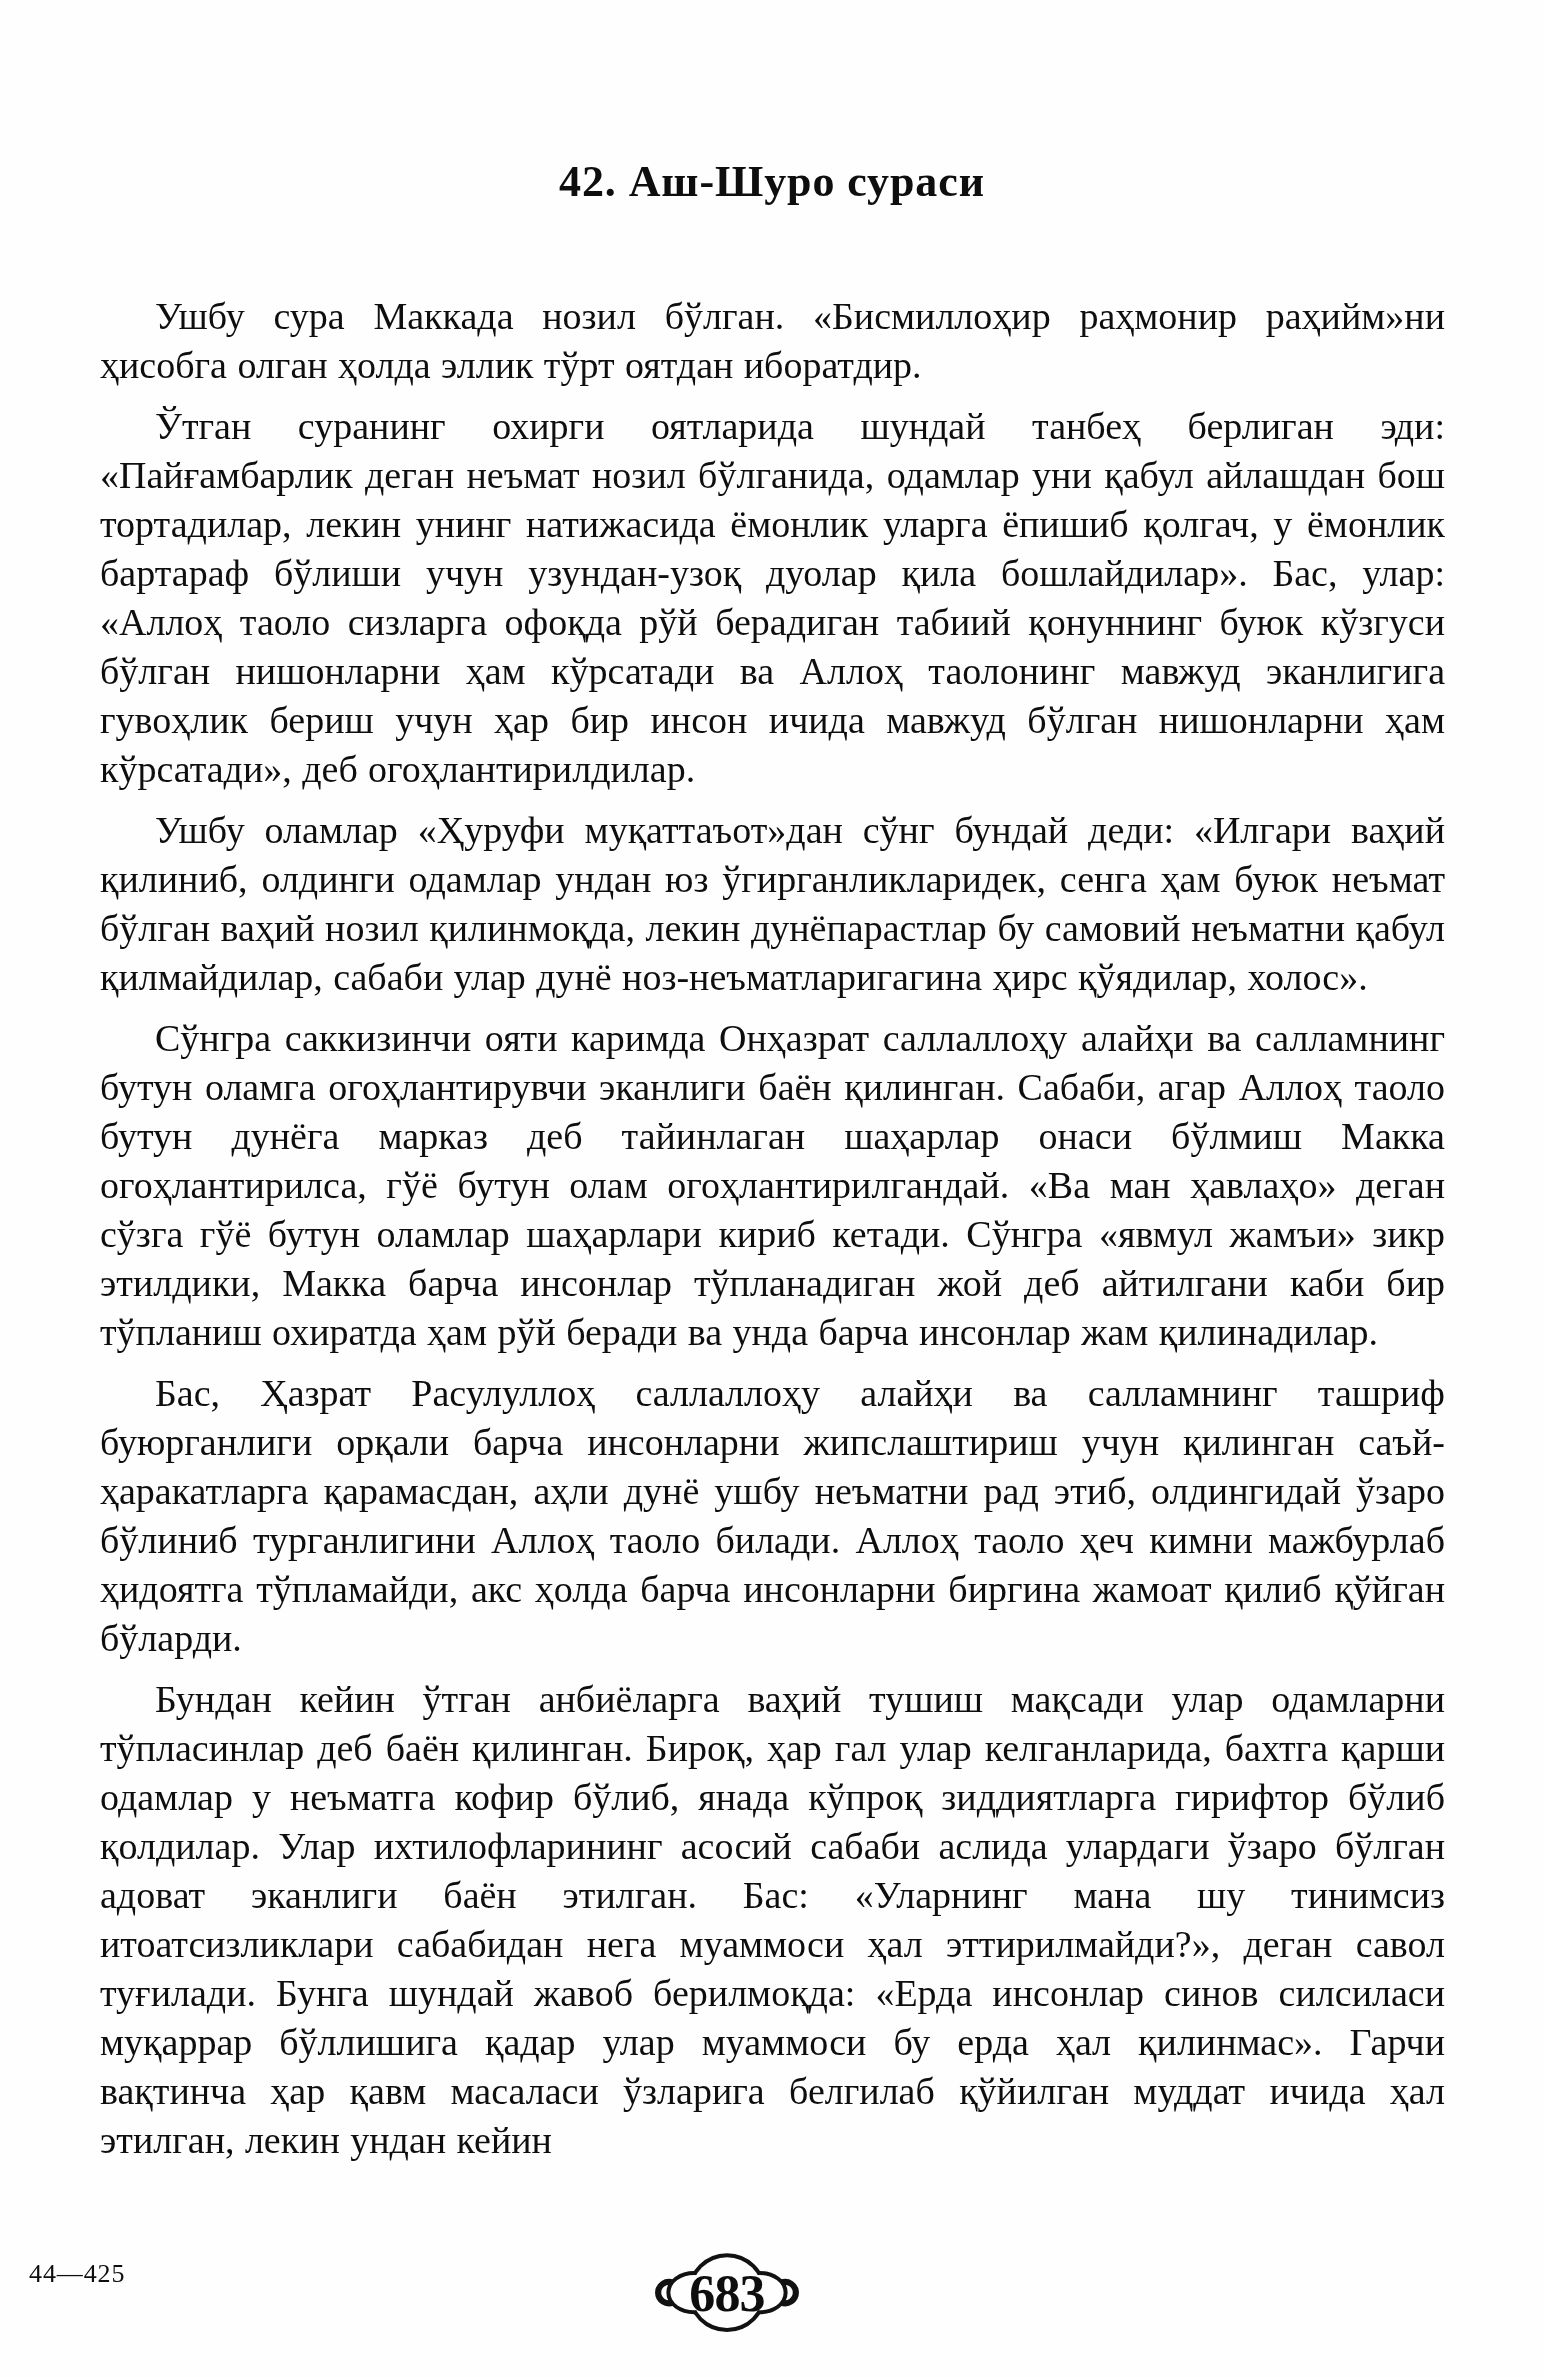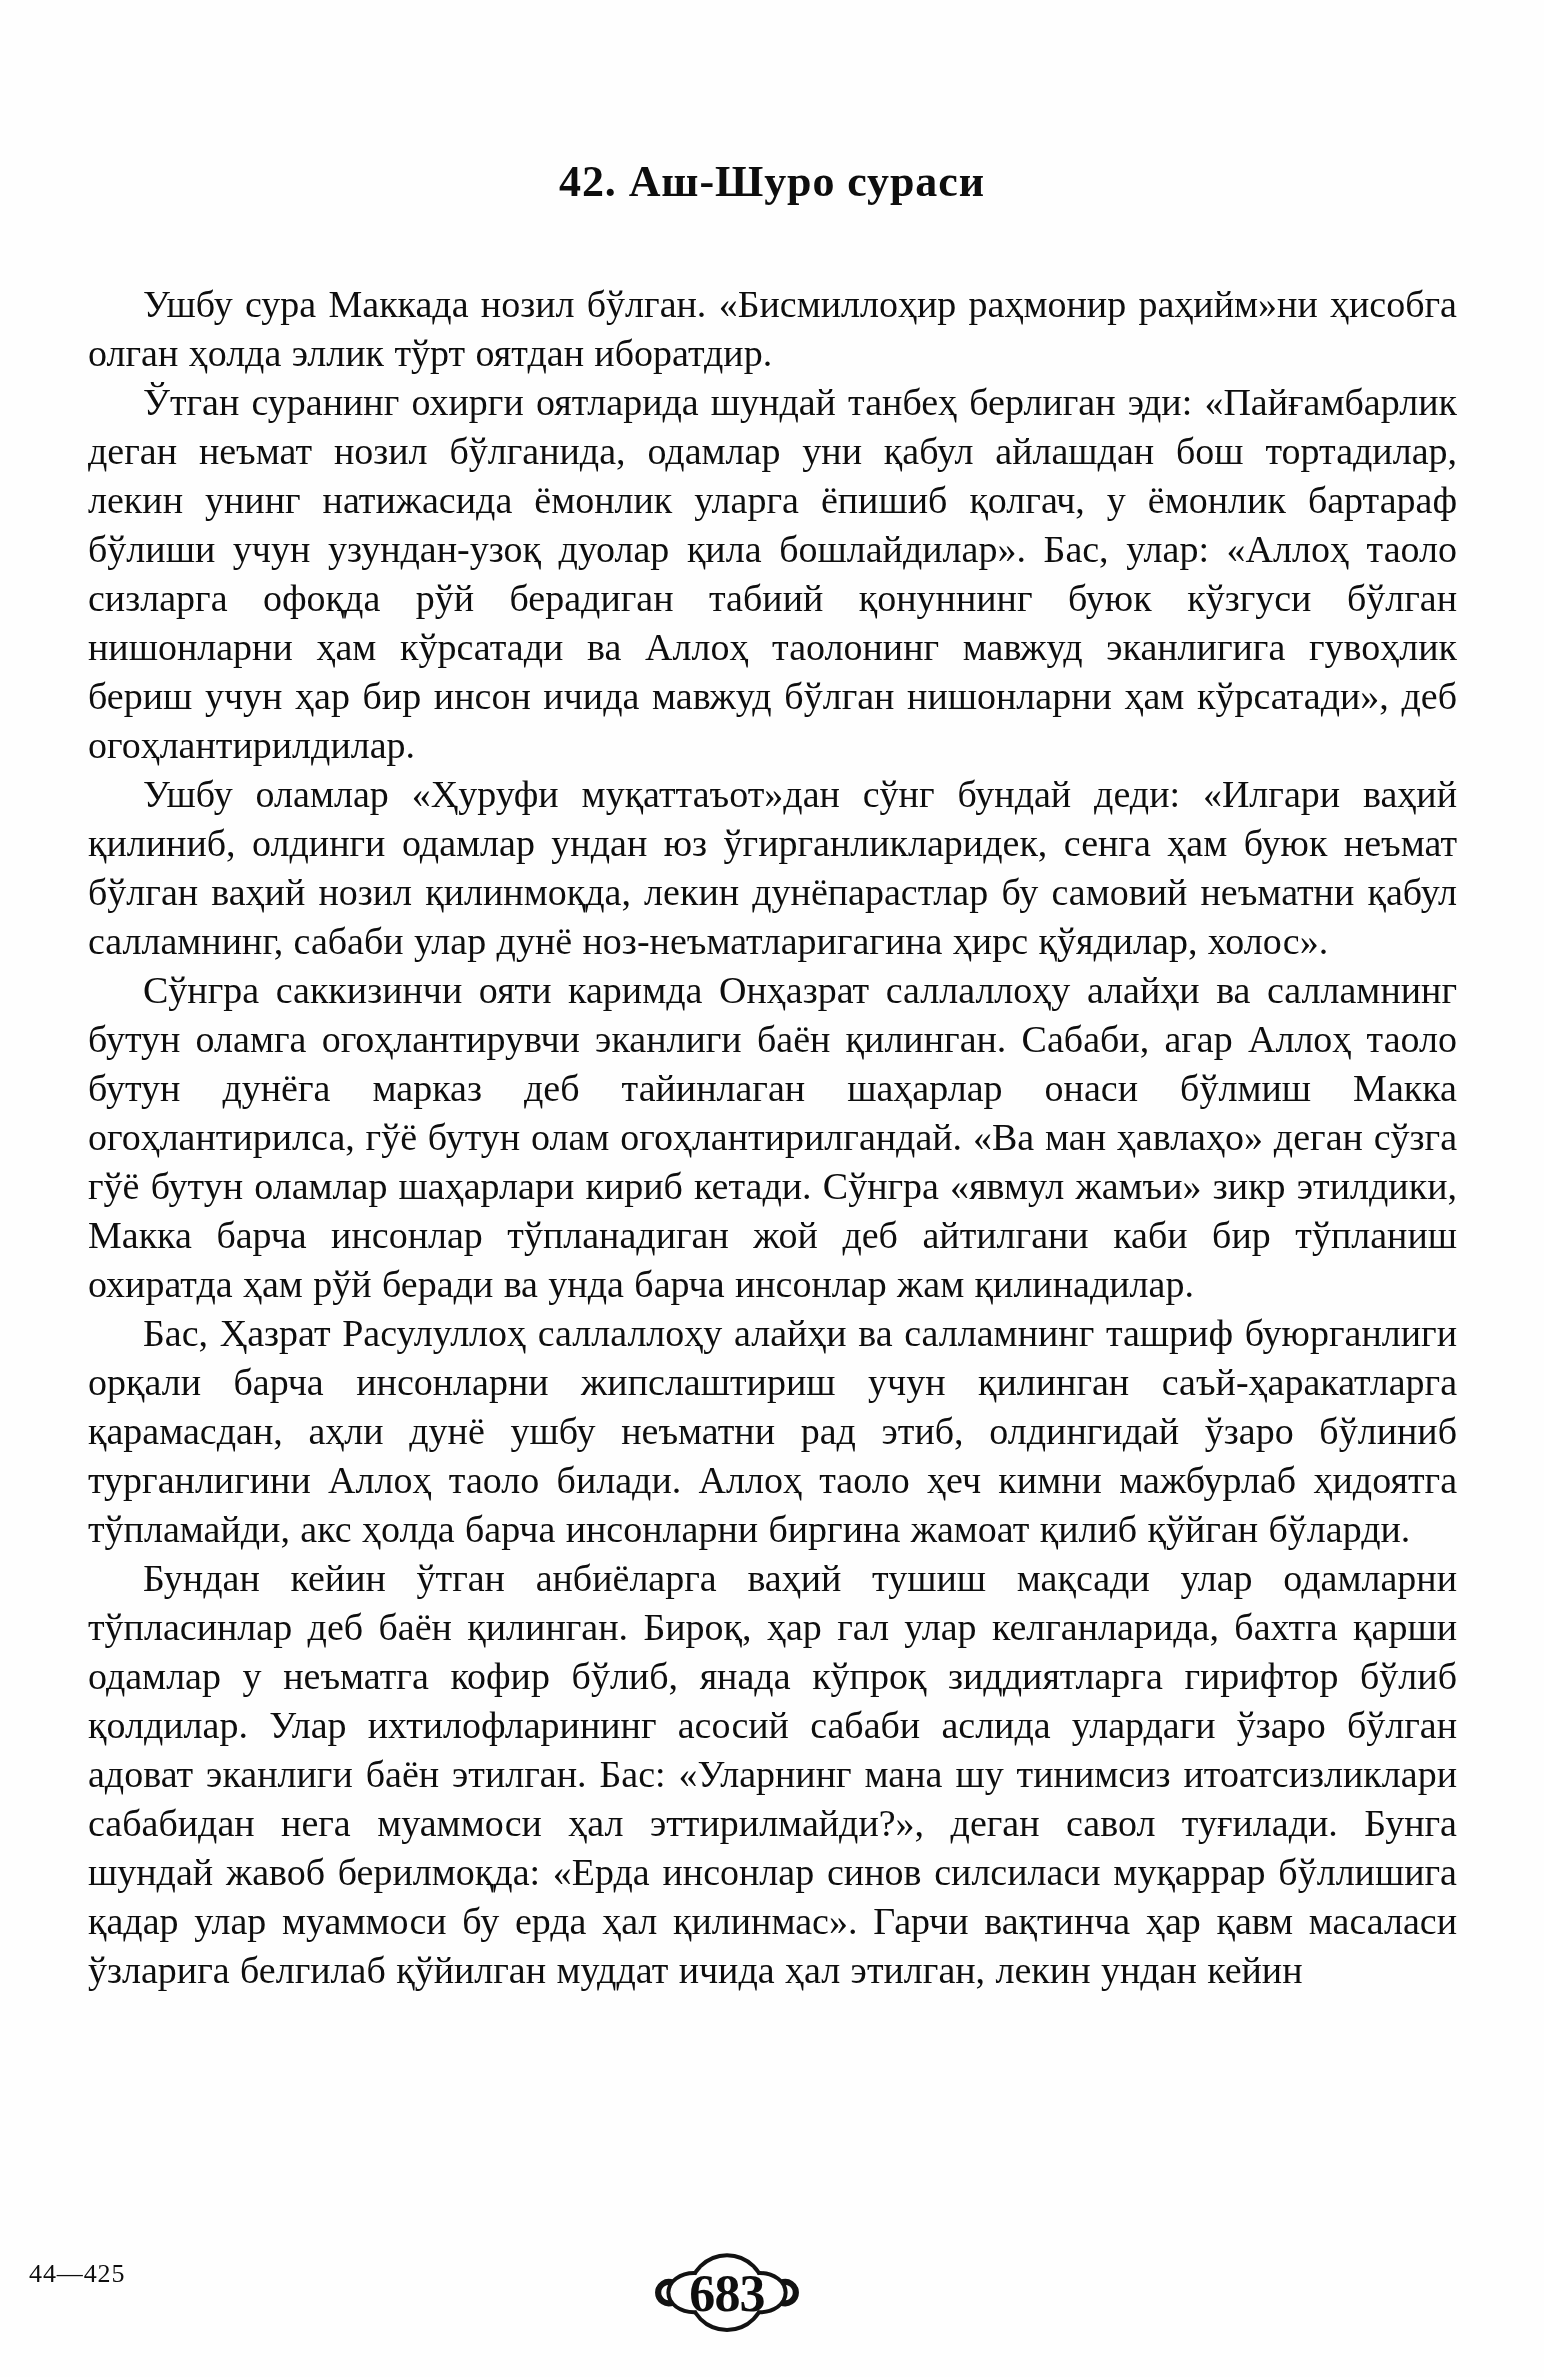--- a/index.html
+++ b/index.html
@@ -23,21 +23,21 @@
   }
   .body-text {
     position:absolute;
     top:280px; left:88px;
     width:1369px;
     font-size:38px;
     line-height:49px;
     text-align:justify;
   }
   .para {
-    margin:0;
+    margin:12px;
     text-indent:55px;
     word-spacing:0.9px;
   }
   .em { }
   .print-signature {
     position:absolute;
     left:29px; top:2259px;
     font-size:26px;
     letter-spacing:0.9px;
     text-align:right;
@@ -61,21 +61,21 @@
 </head>
 <body>
 
 <div class="page">
 
   <h1 class="title">42. Аш-Шуро сураси</h1>
 
   <div class="body-text" id="body-text">
       <p class="para"><span>Ушбу сура Маккада нозил бўлган. «Бисмиллоҳир раҳмонир раҳийм»ни ҳисобга олган ҳолда эллик тўрт оятдан иборатдир.</span></p>
       <p class="para"><span>Ўтган суранинг охирги оятларида шундай танбеҳ берлиган эди: «Пайғамбарлик деган неъмат нозил бўлганида, одамлар уни қабул айлашдан бош тортадилар, лекин унинг натижасида ёмонлик уларга ёпишиб қолгач, у ёмонлик бартараф бўлиши учун узундан-узоқ дуолар қила бошлайдилар». Бас, улар: «Аллоҳ таоло сизларга офоқда рўй берадиган табиий қонуннинг буюк кўзгуси бўлган нишонларни ҳам кўрсатади ва Аллоҳ таолонинг мавжуд эканлигига гувоҳлик бериш учун ҳар бир инсон ичида мавжуд бўлган нишонларни ҳам кўрсатади», деб огоҳлантирилдилар.</span></p>
-      <p class="para"><span>Ушбу оламлар «</span><span class="em">Ҳуруфи муқаттаъот</span><span>»дан сўнг бундай деди: «Илгари ваҳий қилиниб, олдинги одамлар ундан юз ўгирганликларидек, сенга ҳам буюк неъмат бўлган ваҳий нозил қилинмоқда, лекин дунёпарастлар бу самовий неъматни қабул салламнинг, сабаби улар дунё ноз-неъматларигагина ҳирс қўядилар, холос».</span></p>
+      <p class="para"><span>Ушбу оламлар «</span><span class="em">Ҳуруфи муқаттаъот</span><span>»дан сўнг бундай деди: «Илгари ваҳий қилиниб, олдинги одамлар ундан юз ўгирганликларидек, сенга ҳам буюк неъмат бўлган ваҳий нозил қилинмоқда, лекин дунёпарастлар бу самовий неъматни қабул қилмайдилар, сабаби улар дунё ноз-неъматларигагина ҳирс қўядилар, холос».</span></p>
       <p class="para"><span>Сўнгра саккизинчи ояти каримда Онҳазрат саллаллоҳу алайҳи ва салламнинг бутун оламга огоҳлантирувчи эканлиги баён қилинган. Сабаби, агар Аллоҳ таоло бутун дунёга марказ деб тайинлаган шаҳарлар онаси бўлмиш Макка огоҳлантирилса, гўё бутун олам огоҳлантирилгандай. «</span><span class="em">Ва ман ҳавлаҳо</span><span>» деган сўзга гўё бутун оламлар шаҳарлари кириб кетади. Сўнгра «</span><span class="em">явмул жамъи</span><span>» зикр этилдики, Макка барча инсонлар тўпланадиган жой деб айтилгани каби бир тўпланиш охиратда ҳам рўй беради ва унда барча инсонлар жам қилинадилар.</span></p>
       <p class="para"><span>Бас, Ҳазрат Расулуллоҳ саллаллоҳу алайҳи ва салламнинг ташриф буюрганлиги орқали барча инсонларни жипслаштириш учун қилинган саъй-ҳаракатларга қарамасдан, аҳли дунё ушбу неъматни рад этиб, олдингидай ўзаро бўлиниб турганлигини Аллоҳ таоло билади. Аллоҳ таоло ҳеч кимни мажбурлаб ҳидоятга тўпламайди, акс ҳолда барча инсонларни биргина жамоат қилиб қўйган бўларди.</span></p>
       <p class="para"><span>Бундан кейин ўтган анбиёларга ваҳий тушиш мақсади улар одамларни тўпласинлар деб баён қилинган. Бироқ, ҳар гал улар келганларида, бахтга қарши одамлар у неъматга кофир бўлиб, янада кўпроқ зиддиятларга гирифтор бўлиб қолдилар. Улар ихтилофларининг асосий сабаби аслида улардаги ўзаро бўлган адоват эканлиги баён этилган. Бас: «Уларнинг мана шу тинимсиз итоатсизликлари сабабидан нега муаммоси ҳал эттирилмайди?», деган савол туғилади. Бунга шундай жавоб берилмоқда: «Ерда инсонлар синов силсиласи муқаррар бўллишига қадар улар муаммоси бу ерда ҳал қилинмас». Гарчи вақтинча ҳар қавм масаласи ўзларига белгилаб қўйилган муддат ичида ҳал этилган, лекин ундан кейин</span></p>
     </div>
 
   <span class="print-signature">44—425</span>
 
   <div class="ornament">
     <svg width="154" height="89" viewBox="0 0 174 100">
 

